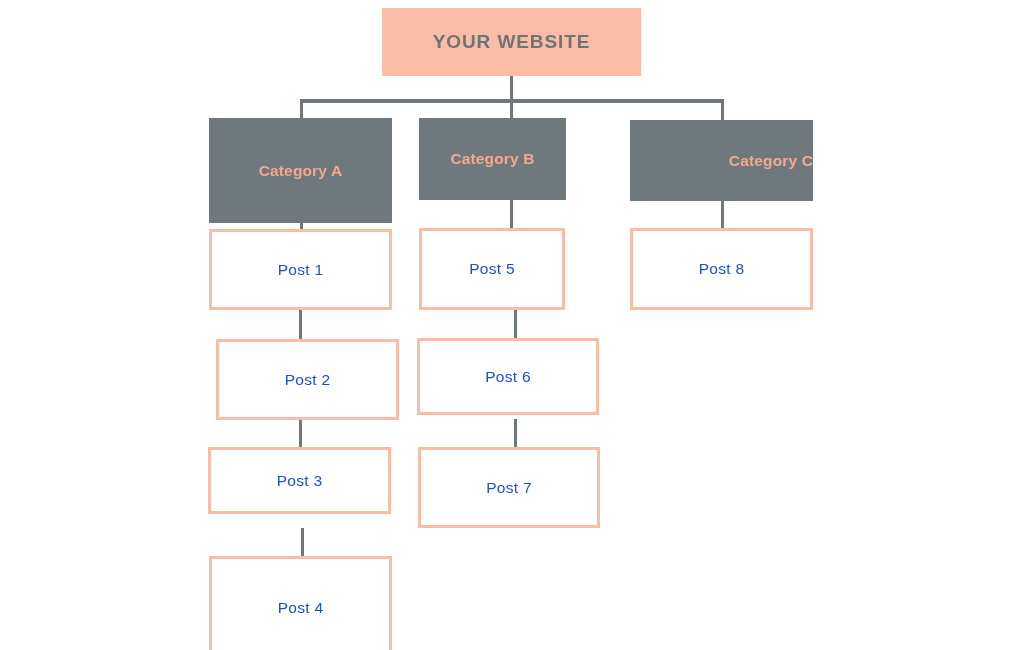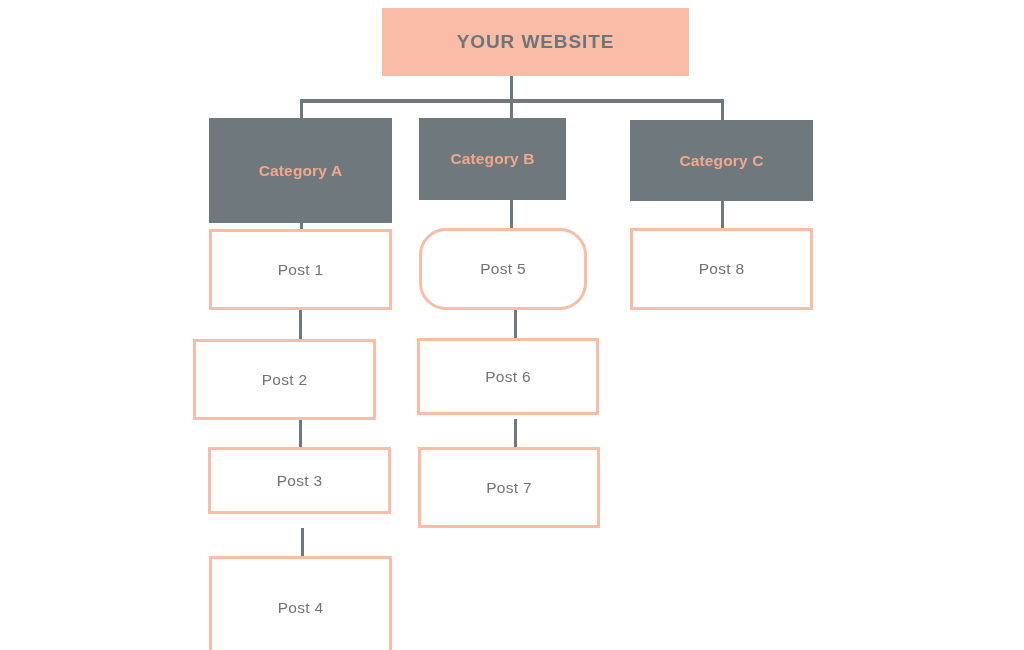--- a/index.html
+++ b/index.html
@@ -44,41 +44,41 @@
     background: #6f797d;
     color: #f3a78b;
     font-weight: bold;
     font-size: 15.5px;
     letter-spacing: 0.15px;
   }
 
   .post-node {
     background: #ffffff;
     border: 3px solid #f9bca6;
-    color: #737373;
+    color: #1d4ed8;
     font-weight: normal;
     font-size: 15.5px;
     letter-spacing: 0.3px;
   }
 
   
   .connector {
     position: absolute;
     background: #6f797d;
     z-index: 1;
   }
   .connector.v { width: 3px; }
   .connector.h { height: 4px; }
 </style>
 </head>
 <body>
 
 <div id="sitemap">
 
-  <div class="node root-node" style="left:382px; top:8px; width:307px; height:68px;">
+  <div class="node root-node" style="left:382px; top:8px; width:259px; height:68px;">
     <span>YOUR WEBSITE</span>
   </div>
 
   <div class="connector v" style="left:510px; top:76px; width:3px; height:25px;"></div>
 
   <div class="connector h" style="left:300px; top:99px; width:424px; height:4px;"></div>
 
   <div class="connector v" style="left:300px; top:99px; width:3px; height:22px;"></div>
   <div class="connector v" style="left:510px; top:99px; width:3px; height:21px;"></div>
   <div class="connector v" style="left:721px; top:99px; width:3px; height:22px;"></div>
@@ -88,21 +88,21 @@
   </div>
 
   <div class="connector v" style="left:300px; top:200px; height:29px;"></div>
 
   <div class="node post-node" style="left:209px; top:229px; width:183px; height:81px;">
     <span>Post 1</span>
   </div>
 
   <div class="connector v" style="left:299px; top:310px; height:29px;"></div>
 
-  <div class="node post-node" style="left:193px; top:339px; width:183px; height:81px;">
+  <div class="node post-node" style="left:216px; top:339px; width:183px; height:81px;">
     <span>Post 2</span>
   </div>
 
   <div class="connector v" style="left:299px; top:420px; height:28px;"></div>
 
   <div class="node post-node" style="left:208px; top:447px; width:183px; height:67px;">
     <span>Post 3</span>
   </div>
 
   <div class="connector v" style="left:301px; top:528px; height:28px;"></div>
@@ -110,37 +110,37 @@
   <div class="node post-node" style="left:209px; top:556px; width:183px; height:103px;">
     <span>Post 4</span>
   </div>
 
   <div class="node category-node" style="left:419px; top:118px; width:147px; height:82px;">
     <span>Category B</span>
   </div>
 
   <div class="connector v" style="left:510px; top:200px; height:28px;"></div>
 
-  <div class="node post-node" style="left:419px; top:228px; width:168px; height:82px;border-radius:27px;">
+  <div class="node post-node" style="left:419px; top:228px; width:146px; height:82px;">
     <span>Post 5</span>
   </div>
 
   <div class="connector v" style="left:514px; top:310px; height:28px;"></div>
 
   <div class="node post-node" style="left:417px; top:338px; width:182px; height:77px;">
     <span>Post 6</span>
   </div>
 
   <div class="connector v" style="left:514px; top:419px; height:28px;"></div>
 
   <div class="node post-node" style="left:418px; top:447px; width:182px; height:81px;text-align:right;">
     <span>Post 7</span>
   </div>
 
-  <div class="node category-node" style="left:630px; top:120px; width:183px; height:81px;">
+  <div class="node category-node" style="left:630px; top:120px; width:183px; height:81px;justify-content:flex-end;">
     <span>Category C</span>
   </div>
 
   <div class="connector v" style="left:721px; top:201px; height:27px;"></div>
 
   <div class="node post-node" style="left:630px; top:228px; width:183px; height:82px;">
     <span>Post 8</span>
   </div>
 
 </div>

